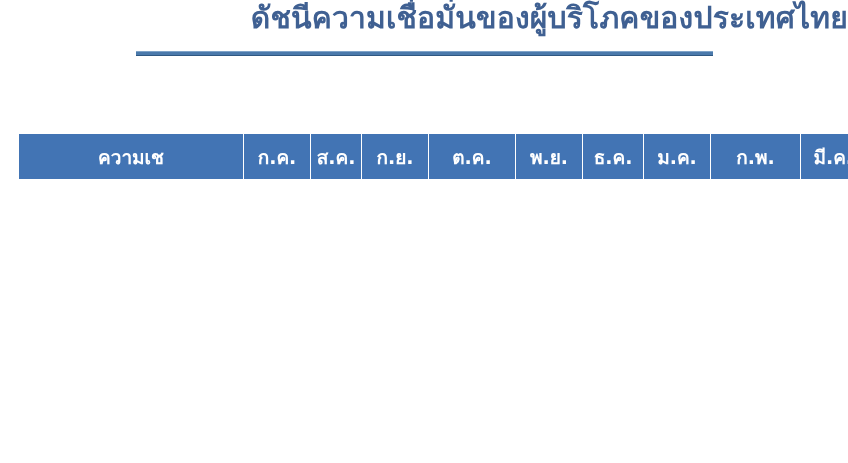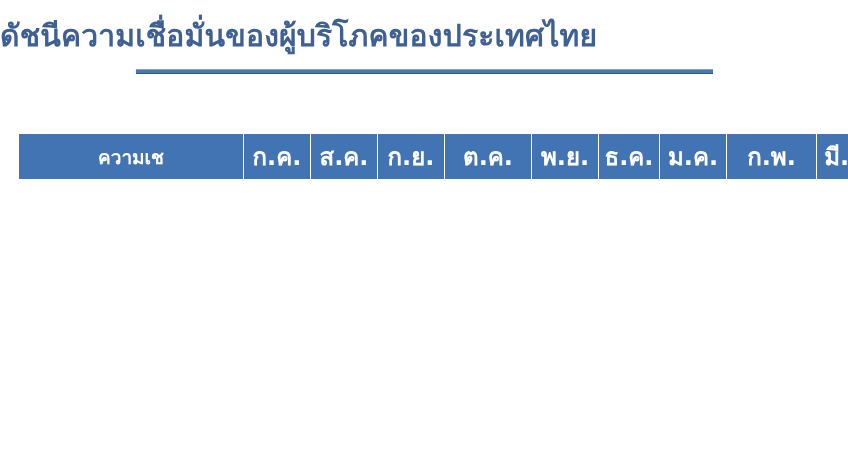--- a/index.html
+++ b/index.html
@@ -12,22 +12,21 @@
     height: 463px;
     background: #ffffff;
     font-family: "DejaVu Sans", "Liberation Sans", sans-serif;
     overflow: hidden;
     position: relative;
   }
 
   
   .title-block {
     width: 848px;
-    padding-top: 18px;
-    text-align: left;
+    text-align: right;
   }
   .page-title {
     font-size: 30px;
     font-weight: bold;
     color: #3f6092;
     letter-spacing: 0.2px;
     line-height: 1.22;
     white-space: nowrap;
   }
   .title-rule {
@@ -58,21 +57,21 @@
     margin: 0;
     border: 1px solid #ffffff;
     box-sizing: border-box;
   }
 
   
   thead tr { height: 46px; }
   th.col-head {
     background: #4274b4;
     color: #ffffff;
-    font-size: 24px;
+    font-size: 19px;
     font-weight: bold;
     text-align: center;
     vertical-align: middle;
     border-bottom: 2px solid #8fb4d8;
     border-right: 1px solid #cddcec;
     border-top: 1px solid #4274b4;
     white-space: nowrap;
   }
   th.head-label {
     background: #4274b4;
@@ -124,21 +123,21 @@
   <div class="page-title">ดัชนีความเชื่อมั่นของผู้บริโภคของประเทศไทย</div>
   <div class="title-rule"></div>
 </div>
 
 <div class="table-wrap">
   <table class="cci">
     <thead>
       <tr>
         <th class="head-label" style="width:225px">ความเช</th>
         <th class="col-head" style="width:67px">ก.ค.</th>
-        <th class="col-head" style="width:67px">ส.ค.</th>
+        <th class="col-head" style="width:51px">ส.ค.</th>
         <th class="col-head" style="width:67px">ก.ย.</th>
         <th class="col-head" style="width:87px">ต.ค.</th>
         <th class="col-head" style="width:67px">พ.ย.</th>
         <th class="col-head" style="width:61px">ธ.ค.</th>
         <th class="col-head" style="width:67px">ม.ค.</th>
         <th class="col-head" style="width:90px">ก.พ.</th>
         <th class="col-head" style="width:67px;border-right:4px solid #c4b5fd">มี.ค.</th>
       </tr>
     </thead>
     <tbody>

